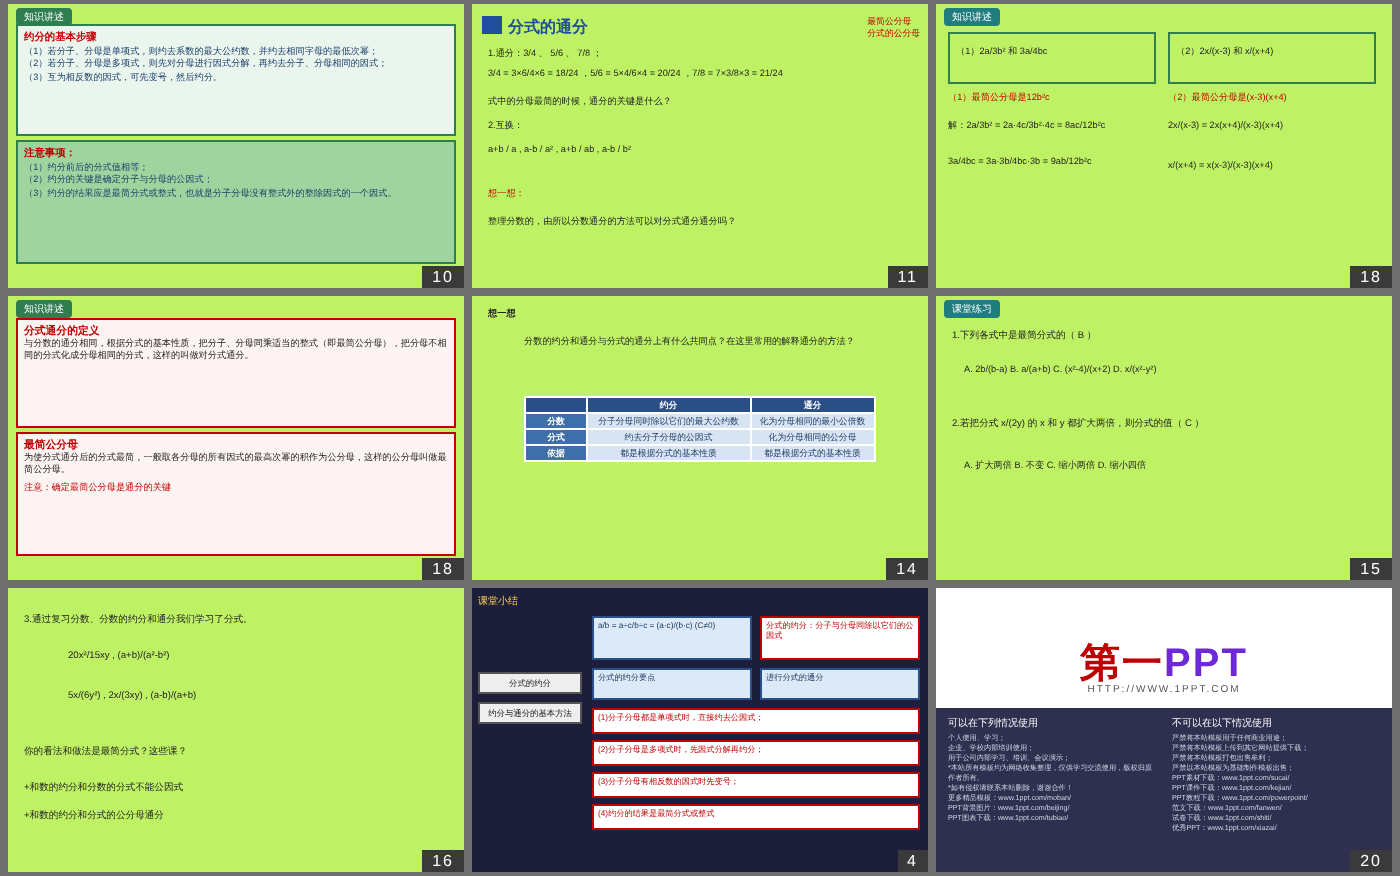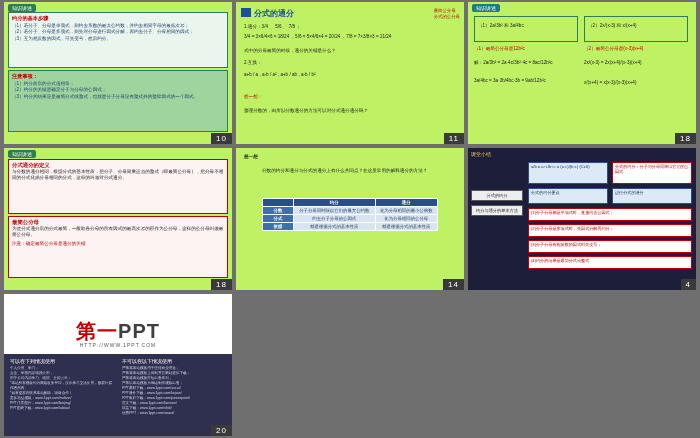--- a/index.html
+++ b/index.html
@@ -43,21 +43,21 @@
   
   .s17{background:#1d1f3a;}
   .s17 .leftcol{position:absolute;left:3px;top:14px;width:52px;}
   .s17 .lbox{background:#eeeeee;border:1px solid #555;font-size:4.2px;color:#222;text-align:center;padding:2px 1px;margin-bottom:4px;}
   .s17 .rbox{position:absolute;background:#ffffff;border:1px solid #c00000;font-size:4.1px;color:#c00000;padding:1px 2px;box-sizing:border-box;}
   .s17 .bluebox{position:absolute;background:#dce9f7;border:1px solid #2a4f86;font-size:4.1px;color:#1f3a63;padding:1px 2px;box-sizing:border-box;}
   .s17 .hdrbar{position:absolute;left:3px;top:3px;font-size:5px;color:#ffd24d;}
   
   .s18{background:#fff;}
   .s18 .logo{position:absolute;left:50%;top:24px;transform:translateX(-50%);font-size:20px;font-weight:bold;color:#c00000;letter-spacing:1px;white-space:nowrap;}
-  .s18 .logo .grey{color:#404040;}
+  .s18 .logo .grey{color:#6d28d9;}
   .s18 .url{position:absolute;left:50%;top:48px;transform:translateX(-50%);font-size:5px;color:#555;letter-spacing:1px;}
   .s18 .band{position:absolute;left:0;top:60px;width:100%;height:82px;background:#2f2f4f;}
   .s18 .colL{position:absolute;left:6px;top:64px;width:104px;}
   .s18 .colR{position:absolute;left:118px;top:64px;width:104px;}
   .s18 .ch{font-size:5px;color:#ffffff;margin-bottom:2px;}
   .s18 .ci{font-size:3.6px;color:#cfd6e6;line-height:5px;}
 </style>
 </head>
 <body>
 
@@ -149,21 +149,38 @@
       <tr>
         <td class="c-lbl">依据</td>
         <td class="c-cell">都是根据分式的基本性质</td>
         <td class="c-cell">都是根据分式的基本性质</td>
       </tr>
     </tbody>
       </table>
     <div class="pg">14</div>
   </div>
 
-
+  <div class="slide s15">
+    <div class="hdr teal">课堂练习</div>
+    <div class="box q" style="left:8px;top:18px;width:210px;">1.下列各式中是最简分式的（ B ）</div>
+    <div class="box opt" style="left:14px;top:34px;width:206px;">A. 2b/(b-a)   B. a/(a+b)   C. (x²-4)/(x+2)   D. x/(x²-y²)</div>
+    <div class="box q" style="left:8px;top:62px;width:210px;">2.若把分式 x/(2y) 的 x 和 y 都扩大两倍，则分式的值（ C ）</div>
+    <div class="box opt" style="left:14px;top:82px;width:206px;">A. 扩大两倍   B. 不变   C. 缩小两倍   D. 缩小四倍</div>
+    <div class="pg">15</div>
+  </div>
+
+  <div class="slide s16">
+    <div class="box line" style="left:8px;top:12px;width:212px;">3.通过复习分数、分数的约分和通分我们学习了分式。</div>
+    <div class="box line" style="left:30px;top:32px;width:190px;">20x²/15xy   ,   (a+b)/(a²-b²)</div>
+    <div class="box line" style="left:30px;top:52px;width:190px;">5x/(6y²)  ,  2x/(3xy)  ,  (a-b)/(a+b)</div>
+    <div class="box line" style="left:8px;top:78px;width:212px;">你的看法和做法是最简分式？这些课？</div>
+    <div class="box line blue" style="left:8px;top:96px;width:212px;">+和数的约分和分数的分式不能公因式</div>
+    <div class="box line blue" style="left:8px;top:110px;width:212px;">+和数的约分和分式的公分母通分</div>
+    <div class="pg">16</div>
+  </div>
 
   <div class="slide s17">
     <div class="hdrbar">课堂小结</div>
     <div class="leftcol">
       <div class="lbox" style="margin-top:28px;">分式的约分</div>
       <div class="lbox">约分与通分的基本方法</div>
     </div>
     <div class="bluebox" style="left:60px;top:14px;width:80px;height:22px;">a/b = a÷c/b÷c = (a·c)/(b·c) (C≠0)</div>
     <div class="rbox" style="left:144px;top:14px;width:80px;height:22px;">分式的约分：分子与分母同除以它们的公因式</div>
     <div class="bluebox" style="left:60px;top:40px;width:80px;height:16px;">分式的约分要点</div>

